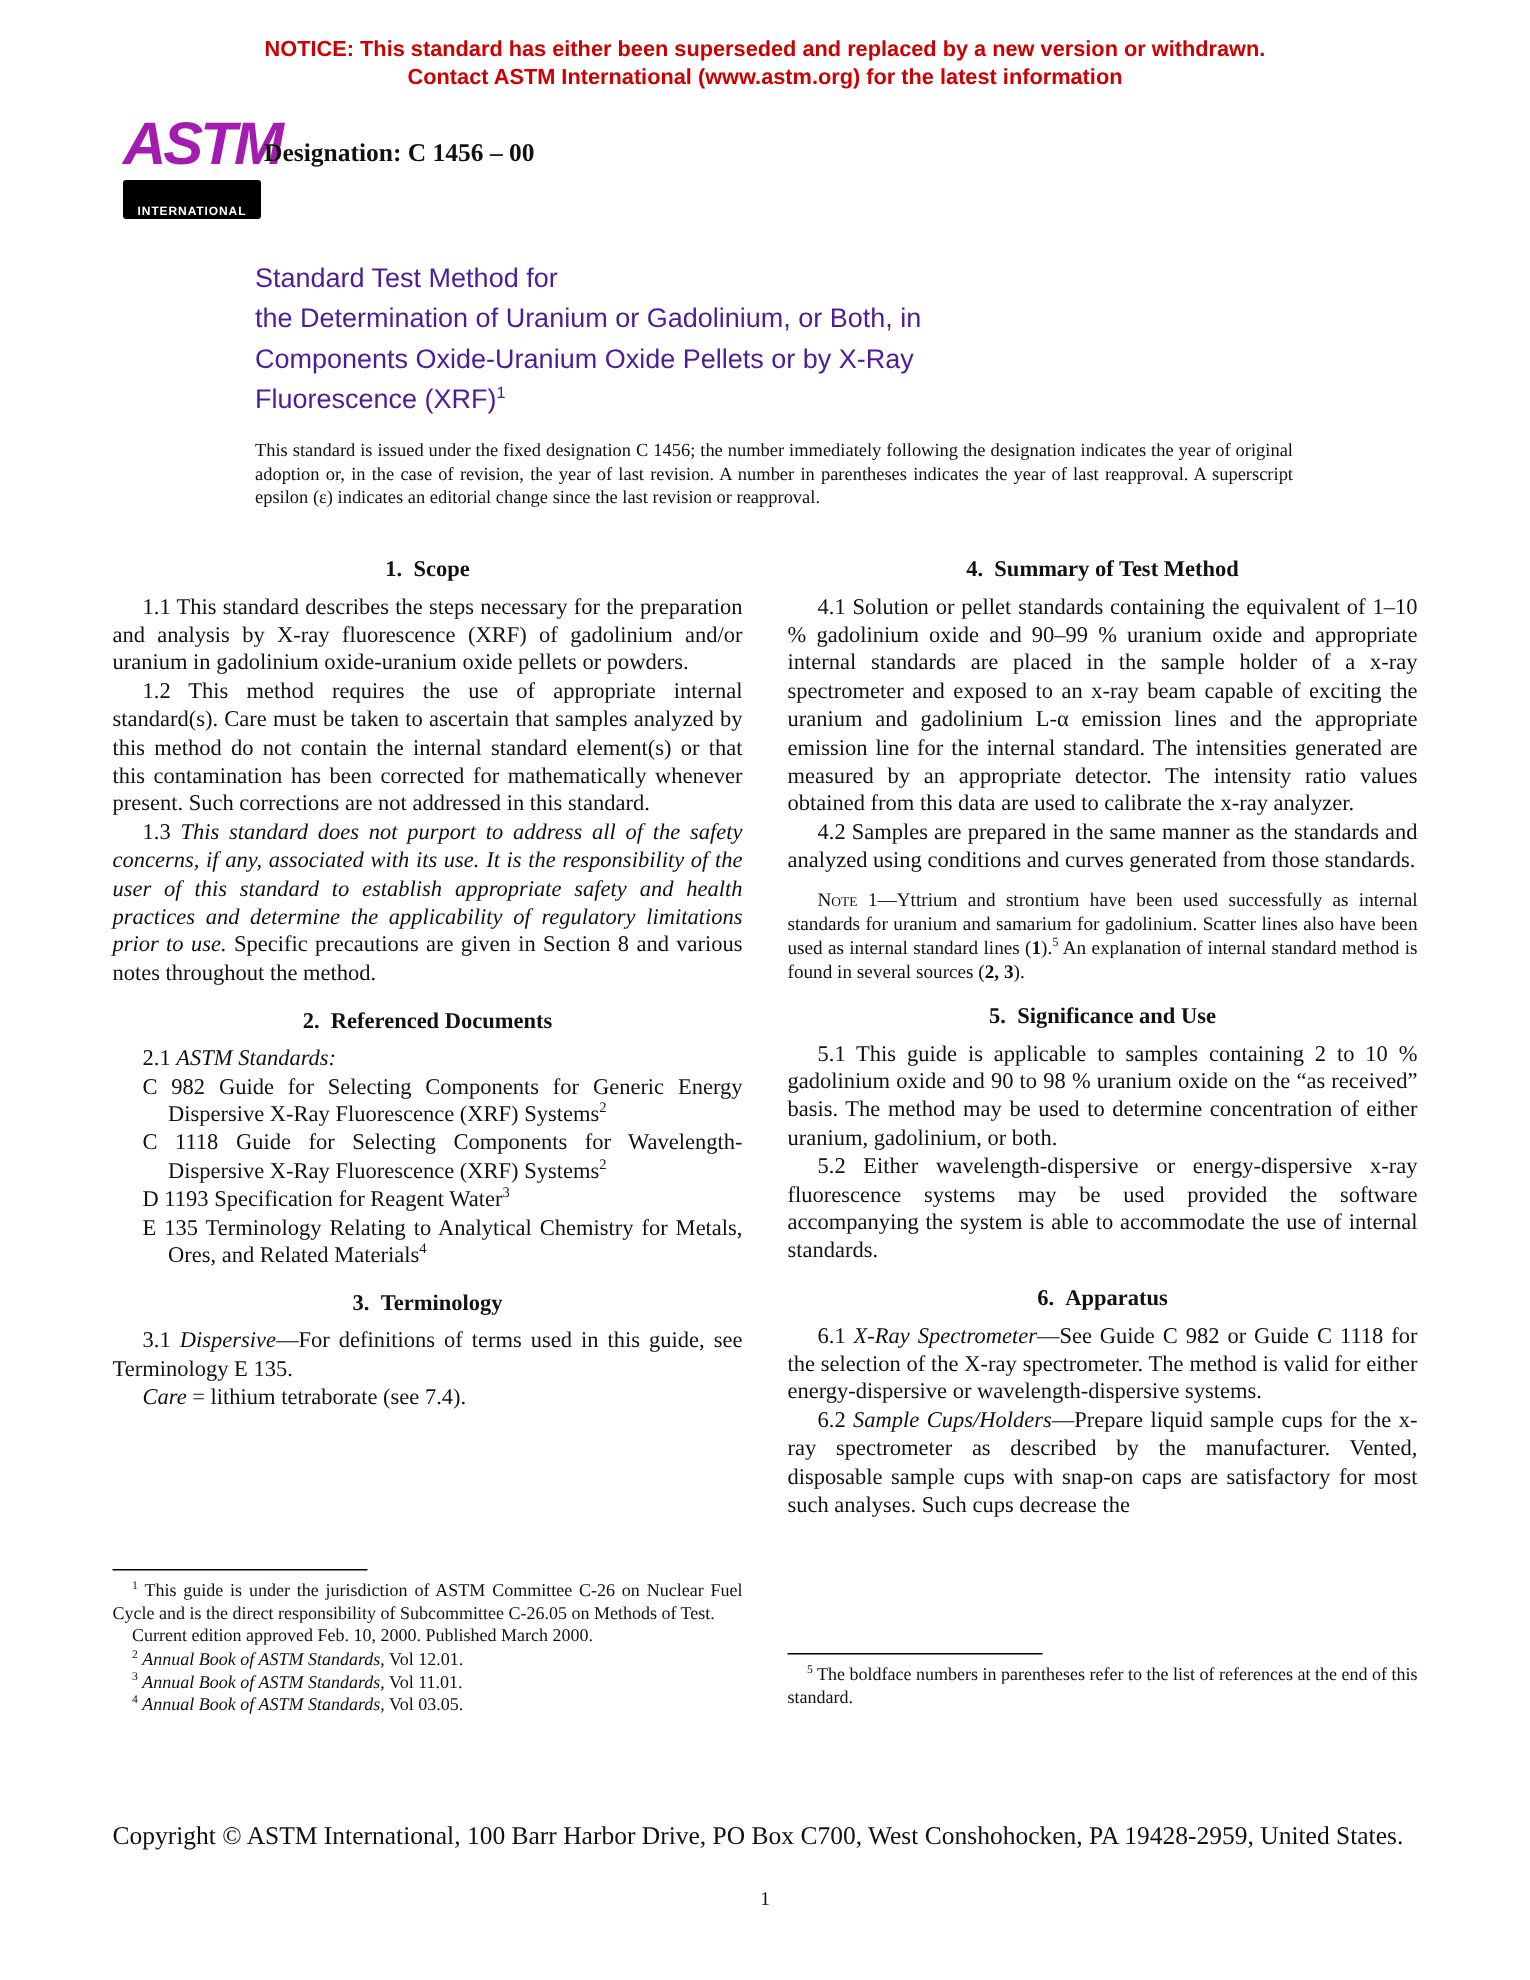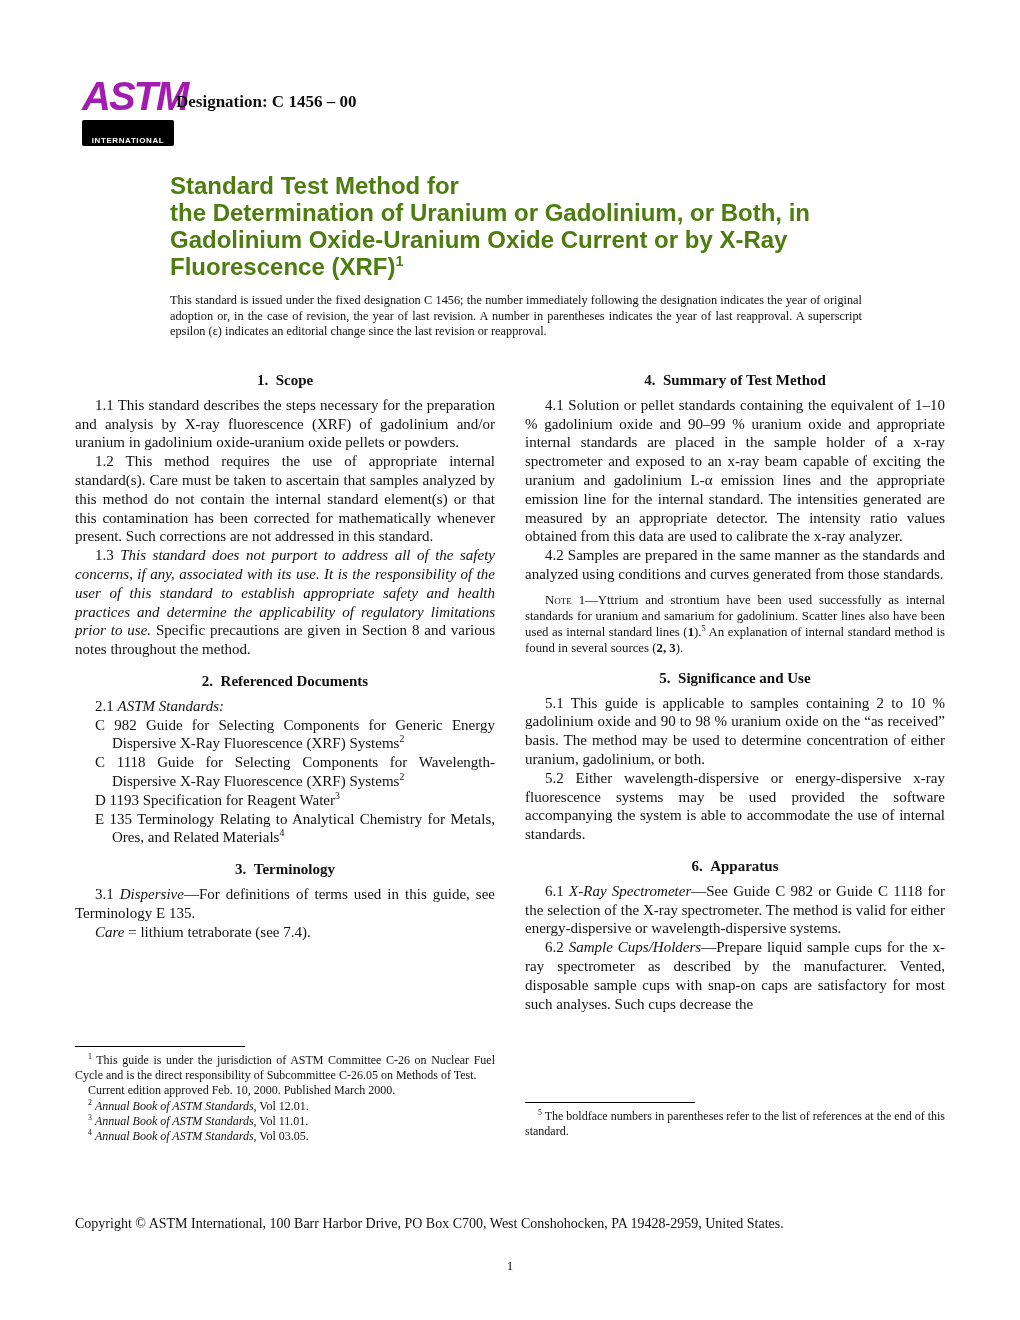--- a/index.html
+++ b/index.html
@@ -25,22 +25,22 @@
     font-family:"Liberation Sans", sans-serif; font-weight:bold;
     font-size:8px; letter-spacing:0.6px; padding:16px 0 1px; border-radius:2px;
   }
   .designation {
     position:absolute; left:176px; top:92px;
     font-family:"Liberation Serif", serif; font-weight:bold; font-size:17px;text-align:right;
   }
   
   .title {
     position:absolute; left:170px; top:172px; width:740px;
-    font-family:"Liberation Sans", sans-serif; font-weight:bold;
-    font-size:24px; line-height:27px; color:#4d7c0f;
+    font-family:"Liberation Sans", sans-serif; font-weight:normal;
+    font-size:18px; line-height:27px; color:#4c1d95;
   }
   .title .sup { vertical-align:super; font-size:0.6em; line-height:0; }
   
   .issue {
     position:absolute; left:170px; top:293px; width:692px;
     font-size:12.3px; line-height:15.6px; text-align:justify;
   }
   
   .col {
     position:absolute; top:370px; width:420px;
@@ -64,43 +64,47 @@
   .sc { font-variant:small-caps;margin-top:47px; }
   .sup { vertical-align:super; font-size:0.65em; line-height:0; }
   
   .fnblock { position:absolute; width:420px; text-align:justify; }
   .fn-left  { left:75px;  top:1046px; }
   .fn-right { left:525px; top:1102px; }
   .fn-rule { width:170px; border-top:1px solid #000; margin-bottom:6px; }
   
   .copyright {
     position:absolute; left:75px; top:1216px; width:870px;
-    font-size:14px; line-height:15px;
+    font-size:17px; line-height:15px;
   }
   .pageno {
     position:absolute; top:1258px; left:0; right:0; text-align:center; font-size:13px;
   }
 </style>
 </head>
 <body>
 
 <div class="page">
 
+  <div class="notice">
+    <div>NOTICE: This standard has either been superseded and replaced by a new version or withdrawn.</div>
+    <div>Contact ASTM International (www.astm.org) for the latest information</div>
+  </div>
 
   <div class="logo">
     <div class="logo-astm">ASTM</div>
     <div class="logo-intl">INTERNATIONAL</div>
   </div>
 
   <div class="designation">Designation: C 1456 – 00</div>
 
   <div class="title">
     <div>Standard Test Method for</div>
     <div>the Determination of Uranium or Gadolinium, or Both, in</div>
-    <div>Gadolinium Oxide-Uranium Oxide Current or by X-Ray</div>
+    <div>Components Oxide-Uranium Oxide Pellets or by X-Ray</div>
     <div><span>Fluorescence (XRF)</span><span class="sup">1</span></div>
   </div>
 
   <div class="issue">This standard is issued under the fixed designation C 1456; the number immediately following the designation indicates the year of original adoption or, in the case of revision, the year of last revision. A number in parentheses indicates the year of last reapproval. A superscript epsilon (ε) indicates an editorial change since the last revision or reapproval.</div>
 
   <div class="col col-left">
       <div class="blk h"><span>1. Scope</span></div>
       <div class="blk p"><span>1.1 This standard describes the steps necessary for the preparation and analysis by X-ray fluorescence (XRF) of gadolinium and/or uranium in gadolinium oxide-uranium oxide pellets or powders.</span></div>
       <div class="blk p"><span>1.2 This method requires the use of appropriate internal standard(s). Care must be taken to ascertain that samples analyzed by this method do not contain the internal standard element(s) or that this contamination has been corrected for mathematically whenever present. Such corrections are not addressed in this standard.</span></div>
       <div class="blk p"><span>1.3 </span><span class="i">This standard does not purport to address all of the safety concerns, if any, associated with its use. It is the responsibility of the user of this standard to establish appropriate safety and health practices and determine the applicability of regulatory limitations prior to use.</span><span> Specific precautions are given in Section 8 and various notes throughout the method.</span></div>

